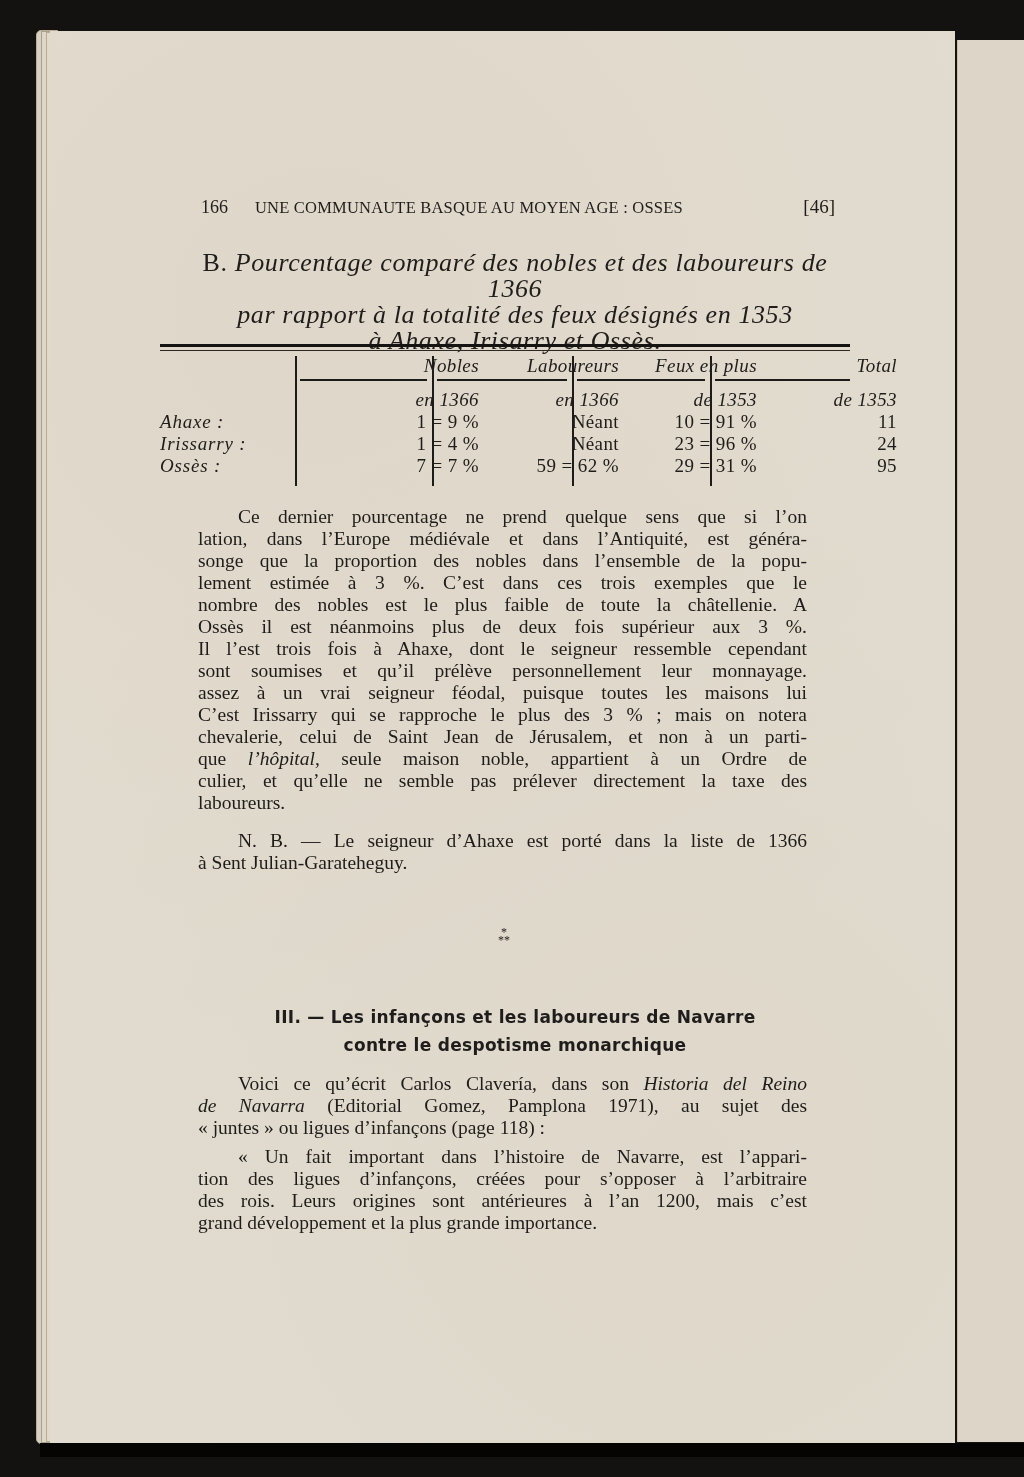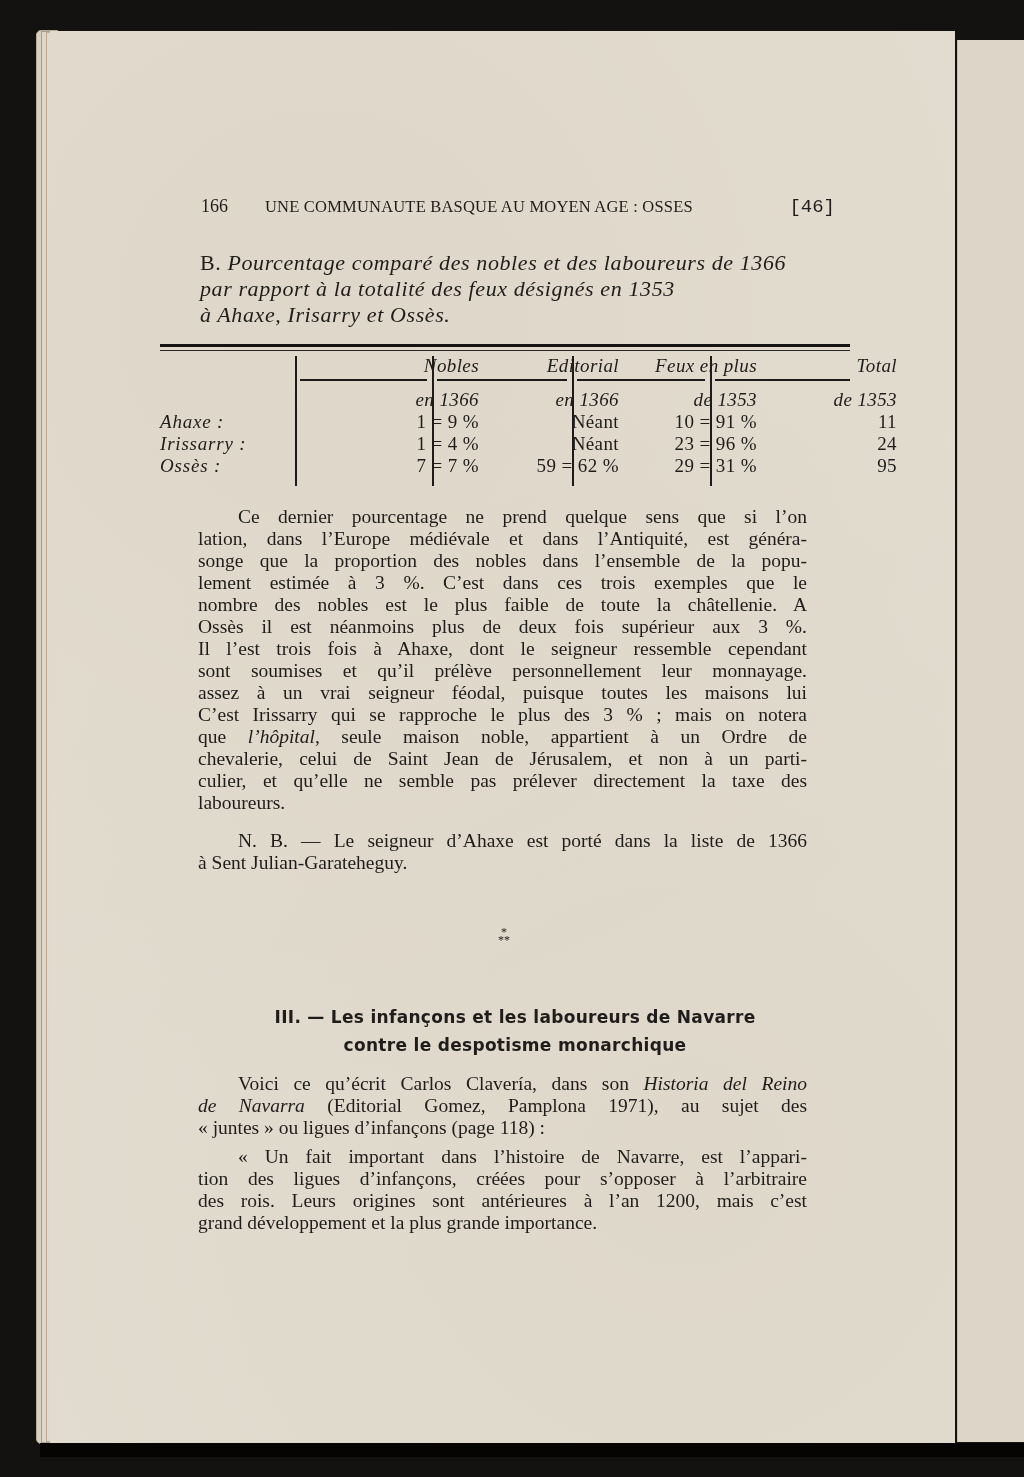--- a/index.html
+++ b/index.html
@@ -33,27 +33,27 @@
     background: #050403;
   }
 
   .running-head {
     position: absolute; left: 201px; top: 196px; width: 634px;
     font-size: 18px; display: flex; align-items: baseline;
   }
   .running-head .pno { width: 30px; }
   .running-head .title {
     font-family: "Liberation Serif", serif; font-size: 16.5px; letter-spacing: 0.2px;
-    margin-left: 34px; flex: 1;
+    margin-left: 24px; flex: 1;
   }
-  .running-head .bracket { font-size: 19px; font-family: Liberation Mono, monospace; }
+  .running-head .bracket { font-size: 19px; }
 
   .caption {
     position: absolute; left: 200px; top: 250px; width: 630px;
-    text-align: left; font-size: 22px; line-height: 26px; letter-spacing: 0.6px;
+    text-align: center; font-size: 26px; line-height: 26px; letter-spacing: 0.6px;
   }
   .caption .it { font-style: italic; }
 
   
   .tbl { position: absolute; left: 160px; top: 344px; width: 690px; height: 145px; }
   .rule-thick { position: absolute; left: 0; top: 0; width: 690px; height: 3px; background: #161412; }
   .rule-thin { position: absolute; left: 0; top: 6px; width: 690px; height: 1px; background: #2a2724; }
   .vline { position: absolute; top: 12px; width: 2px; height: 130px; background: #1d1b19; }
   .hrule { position: absolute; top: 35px; height: 2px; background: #1d1b19; }
   .cell {
@@ -111,21 +111,21 @@
   <div class="vline" style="left:272px"></div>
   <div class="vline" style="left:412px"></div>
   <div class="vline" style="left:550px"></div>
 
   <div class="hrule" style="left:140px;width:127px"></div>
   <div class="hrule" style="left:277px;width:130px"></div>
   <div class="hrule" style="left:417px;width:128px"></div>
   <div class="hrule" style="left:555px;width:135px"></div>
 
   <div class="cell it" style="left:137px;width:135px;top:11px">Nobles</div>
-  <div class="cell it" style="left:274px;width:138px;top:11px">Editorial</div>
+  <div class="cell it" style="left:274px;width:138px;top:11px">Laboureurs</div>
   <div class="cell it" style="left:414px;width:136px;top:11px">Feux en plus</div>
   <div class="cell it" style="left:552px;width:138px;top:11px">Total</div>
 
   <div class="cell it" style="left:137px;width:135px;top:45px">en 1366</div>
   <div class="cell it" style="left:274px;width:138px;top:45px">en 1366</div>
   <div class="cell it" style="left:414px;width:136px;top:45px">de 1353</div>
   <div class="cell it" style="left:552px;width:138px;top:45px">de 1353</div>
 
   <div class="rowlabel" style="top:67px">Ahaxe :</div>
   <div class="cell" style="left:137px;width:135px;top:67px">1 = 9 %</div>
@@ -150,22 +150,22 @@
   <span class="line indent">Ce dernier pourcentage ne prend quelque sens que si l’on</span>
   <span class="line">lation, dans l’Europe médiévale et dans l’Antiquité, est généra-</span>
   <span class="line">songe que la proportion des nobles dans l’ensemble de la popu-</span>
   <span class="line">lement estimée à 3 %. C’est dans ces trois exemples que le</span>
   <span class="line">nombre des nobles est le plus faible de toute la châtellenie. A</span>
   <span class="line">Ossès il est néanmoins plus de deux fois supérieur aux 3 %.</span>
   <span class="line">Il l’est trois fois à Ahaxe, dont le seigneur ressemble cependant</span>
   <span class="line">sont soumises et qu’il prélève personnellement leur monnayage.</span>
   <span class="line">assez à un vrai seigneur féodal, puisque toutes les maisons lui</span>
   <span class="line">C’est Irissarry qui se rapproche le plus des 3 % ; mais on notera</span>
+  <span class="line">chevalerie, celui de Saint Jean de Jérusalem, et non à un parti-</span>
   <span class="line"><span>que </span><i>l’hôpital</i><span>, seule maison noble, appartient à un Ordre de</span></span>
-  <span class="line">chevalerie, celui de Saint Jean de Jérusalem, et non à un parti-</span>
   <span class="line">culier, et qu’elle ne semble pas prélever directement la taxe des</span>
   <span class="line last">laboureurs.</span>
 </div>
 
 <div class="body-text" style="top:830px">
   <span class="line indent">N. B. — Le seigneur d’Ahaxe est porté dans la liste de 1366</span>
   <span class="line last">à Sent Julian-Garateheguy.</span>
 </div>
 
 <div class="stars">

